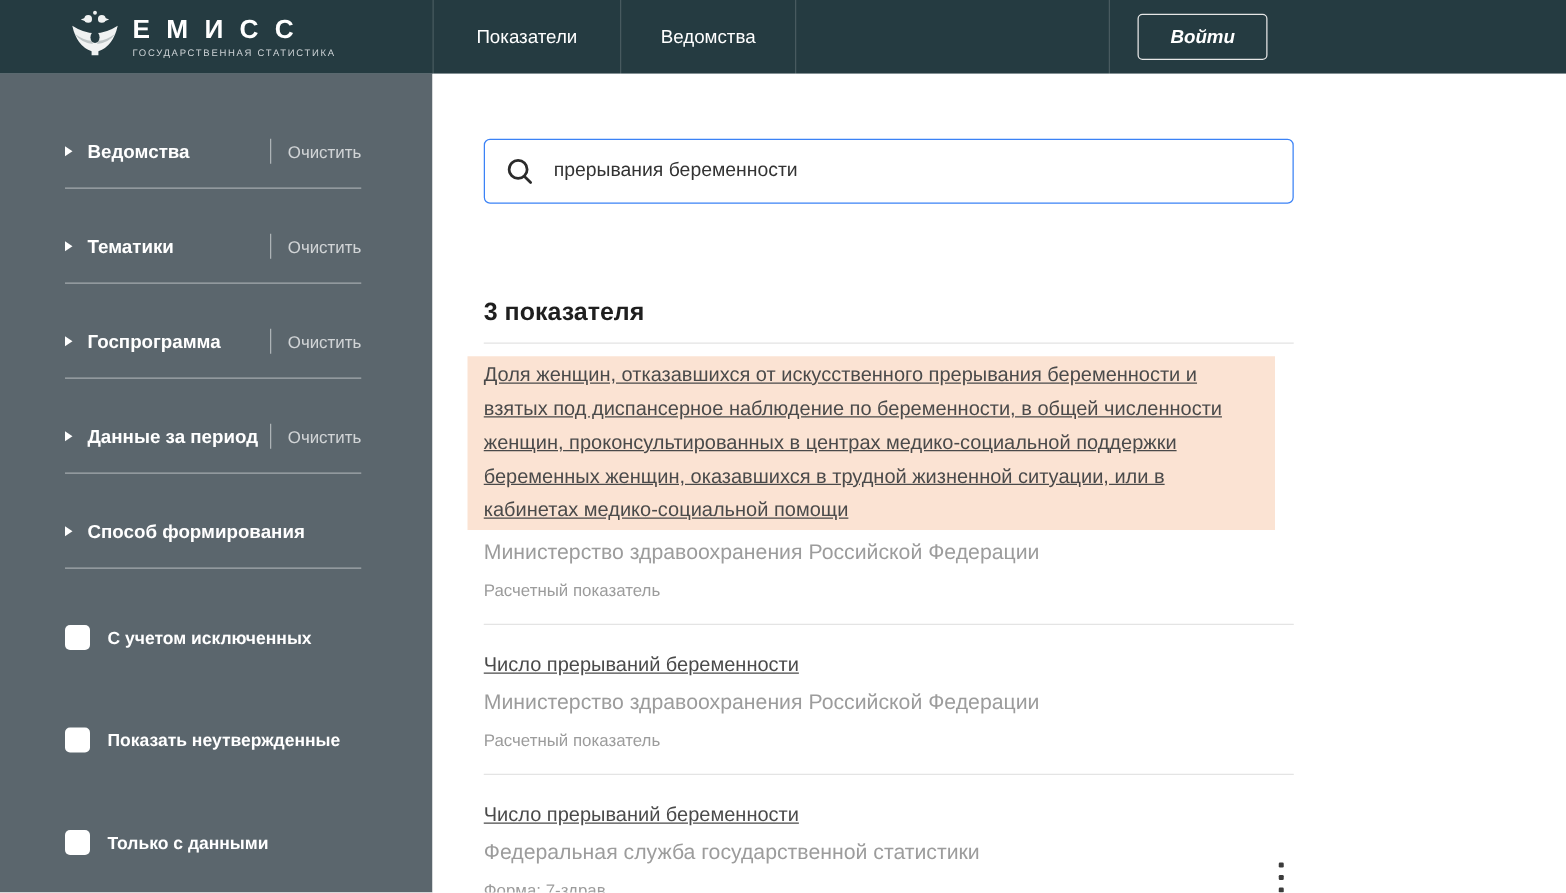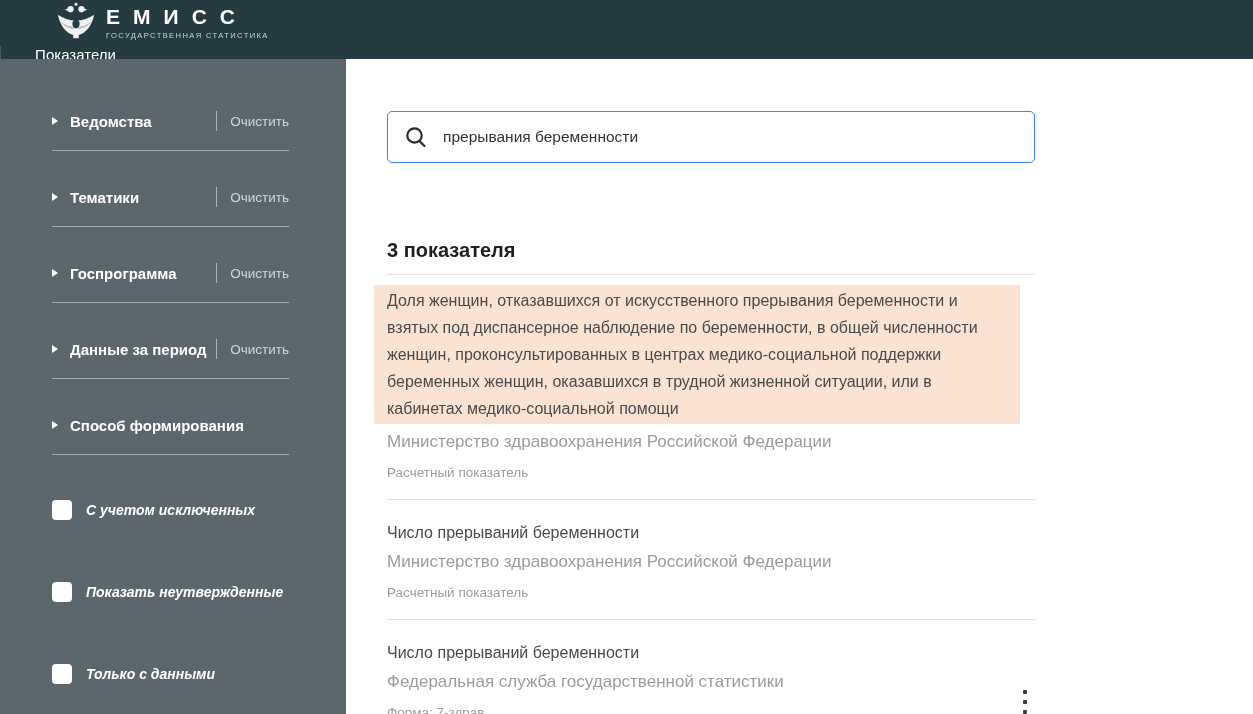--- a/index.html
+++ b/index.html
@@ -1,20 +1,20 @@
 <!DOCTYPE html>
 <html><head>
 <meta charset="utf-8">
 <style>
   * { box-sizing: border-box; }
   html, body { margin:0; padding:0; width:1253px; height:714px; overflow:hidden;
     font-family:"Liberation Sans", sans-serif; background:#ffffff; }
 
   
-  .header { height:59px; background:#253b41; display:flex; align-items:stretch; color:#fff;flex-direction:column; }
+  .header { height:59px; background:#253b41; display:flex; align-items:stretch; color:#fff; }
   .logo-area { width:346px; display:flex; align-items:center; padding-left:56px; gap:10px; }
   .logo-text { display:flex; flex-direction:column; }
   .logo-title { font-size:21px; font-weight:bold; letter-spacing:0.62em; line-height:22px; }
   .logo-subtitle { font-size:7.6px; letter-spacing:0.18em; color:#cdd3d6; margin-top:3px; white-space:nowrap; }
   .nav-item { display:flex; align-items:center; justify-content:center;
     border-left:1px solid rgba(255,255,255,0.16); font-size:15px; cursor:pointer; }
   .nav-item.n1 { width:150px; }
   .nav-item.n2 { width:141px; border-right:1px solid rgba(255,255,255,0.16); }
   .header-spacer { flex:1; }
   .login-cell { display:flex; align-items:center; border-left:1px solid rgba(255,255,255,0.16);
@@ -33,36 +33,36 @@
   .tri-icon { width:0; height:0; border-left:6px solid #fff; border-top:4px solid transparent;
     border-bottom:4px solid transparent; margin-right:12px; flex-shrink:0; }
   .filter-label { flex:1; font-weight:bold; font-size:15px; white-space:nowrap; }
   .clear-sep { width:1px; height:20px; background:rgba(255,255,255,0.5); margin:0 13px 0 4px; flex-shrink:0; }
   .clear-link { font-size:13.5px; color:rgba(255,255,255,0.72); cursor:pointer; white-space:nowrap; }
   .filter-divider { height:1px; background:rgba(255,255,255,0.45); margin-top:19px; }
   .filter-block { margin-bottom:36px; }
   .checkbox-section { margin-top:45px; }
   .checkbox-row { display:flex; align-items:center; height:20px; margin-bottom:62px; cursor:pointer; }
   .checkbox-box { width:20px; height:20px; background:#fff; border-radius:4px; margin-right:14px; flex-shrink:0; }
-  .checkbox-label { font-size:14px; font-weight:bold; color:#fff; white-space:nowrap;font-style:italic; }
+  .checkbox-label { font-size:14px; font-weight:bold; color:#fff; white-space:nowrap; }
 
   
   .main { flex:1; background:#fff; padding:52px 0 0 41px; }
   .search-box { width:648px; height:52px; border:1px solid #3b82f6; border-radius:5px;
     display:flex; align-items:center; padding:0 15px; }
   .search-icon-wrap { width:26px; height:26px; margin-right:12px; flex-shrink:0; display:flex;
     align-items:center; justify-content:center; }
   .search-input { border:none; outline:none; flex:1; font-size:15.5px; color:#333;
     font-family:"Liberation Sans", sans-serif; background:transparent; }
   .results-count { margin-top:76px; font-size:20px; font-weight:bold; color:#1f1f1f; }
   .results { width:648px; }
   .divider { height:1px; background:#e4e4e4; }
   .divider.top { margin-top:12px; }
   .result { position:relative; }
-  .result-title { font-size:16px; color:#4a4a4a; line-height:22px; margin-top:22px; }
+  .result-title { font-size:16px; color:#4a4a4a; line-height:22px; margin-top:22px;text-decoration:underline; }
   .result-title.highlighted { background:#fbe3d3; margin:10px 0 0 -13px; width:646px;
     padding:2px 13px; line-height:27px; }
   .result-org { font-size:17px; color:#9c9c9c; line-height:20px; margin-top:8px; }
   .result-kind { font-size:13.5px; color:#9c9c9c; line-height:20px; margin-top:11px; }
   .result .divider { margin-top:16px; }
   .kebab { position:absolute; right:0; top:48px; width:20px; height:24px; display:flex;
     flex-direction:column; align-items:center; justify-content:space-between; cursor:pointer; }
   .kebab i { width:4px; height:4px; background:#3c3c3c; border-radius:1px; display:block; }
 </style>
 </head>

